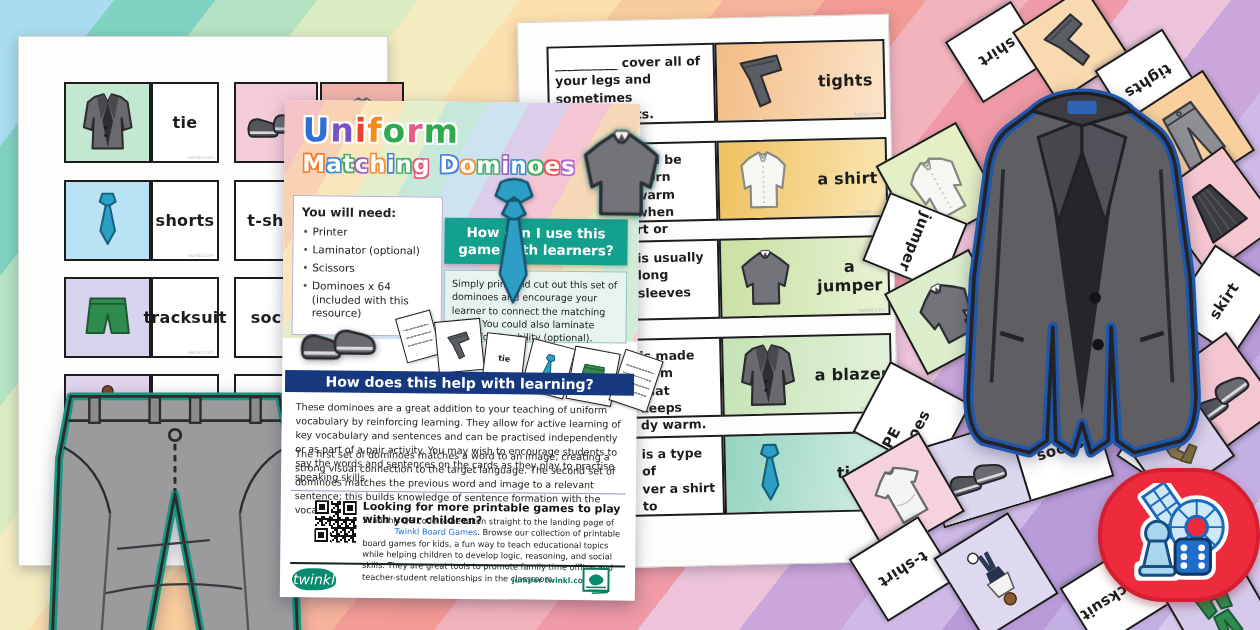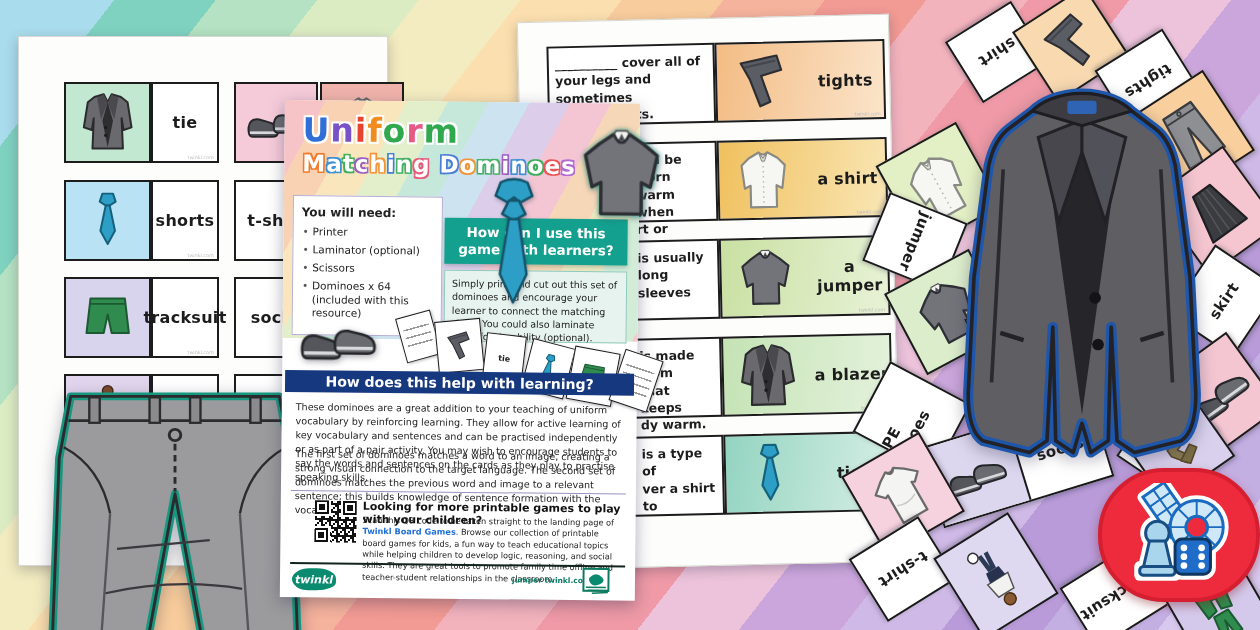--- a/index.html
+++ b/index.html
@@ -70,25 +70,25 @@
   .mini-word{font-size:8px;font-weight:700;color:#1c1c1c;}
   .blue-banner{position:absolute;left:3px;top:270px;width:349px;height:22px;background:#16387e;
        color:#fff;font-weight:800;font-size:14px;text-align:center;line-height:22px;}
   .body-p{position:absolute;left:14px;width:328px;margin:0;font-size:9.6px;color:#222;line-height:1.45;}
   .p1{top:300px;} .p2{top:347px;}
   .divider{position:absolute;left:10px;top:390px;width:335px;border-top:1.5px solid #9a93c0;}
   #qr-box{position:absolute;left:34px;top:400px;width:42px;height:42px;}
   #qr-box svg{width:100%;height:100%;}
   .mg-h{position:absolute;left:82px;top:399px;width:262px;font-size:11px;font-weight:800;color:#111;}
   .mg-b{position:absolute;left:82px;top:414px;width:260px;font-size:8.2px;color:#222;line-height:1.38;}
-  .mg-b .link{color:#1f6fd6;font-weight:700;}
+  .mg-b .link{color:#1f6fd6;font-weight:400;margin-left:32px;}
   .footer-rule{position:absolute;left:10px;top:462px;width:335px;border-top:2px solid #11231c;}
   .brand-blob{position:absolute;left:12px;top:468px;width:44px;height:22px;background:#0a8a6e;
        border-radius:48% 52% 55% 45% / 60% 55% 45% 60%;display:flex;align-items:center;justify-content:center;}
-  .brand-blob span{color:#fff;font-size:11px;font-weight:700;font-style:italic;}
+  .brand-blob span{color:#fff;font-size:14px;font-weight:400;font-style:italic;}
   .visit{position:absolute;left:232px;top:473px;font-size:7.5px;font-weight:800;color:#0b7a64;}
   #stamp-icon{position:absolute;left:302px;top:464px;width:28px;height:28px;}
   #stamp-icon svg{width:100%;height:100%;}
   #jumper-illus{position:absolute;left:258px;top:14px;width:158px;height:112px;
        filter:drop-shadow(0 0 2px #28a58c) drop-shadow(1px 2px 3px rgba(40,40,60,.35));}
   #tie-illus{position:absolute;left:205px;top:70px;width:50px;height:140px;
        filter:drop-shadow(1px 2px 2px rgba(40,40,60,.3));}
   #jumper-illus svg,#tie-illus svg{width:100%;height:100%;}
   
   #bg-logo{position:absolute;left:1098px;top:468px;width:162px;height:134px;background:#ee2b3c;

